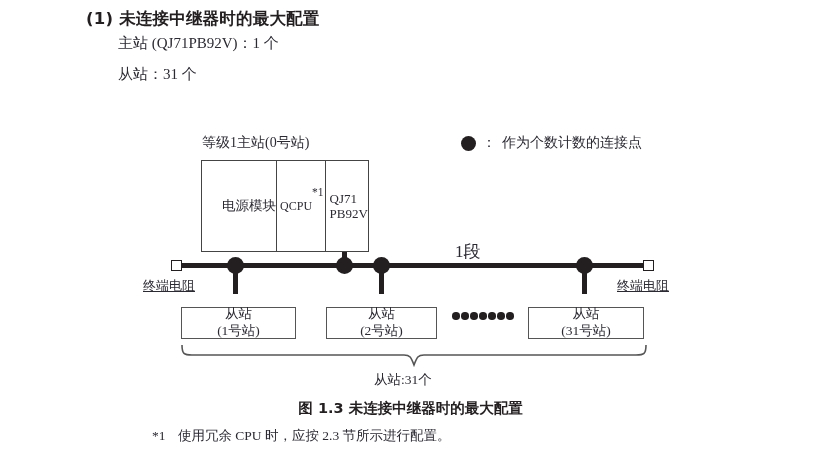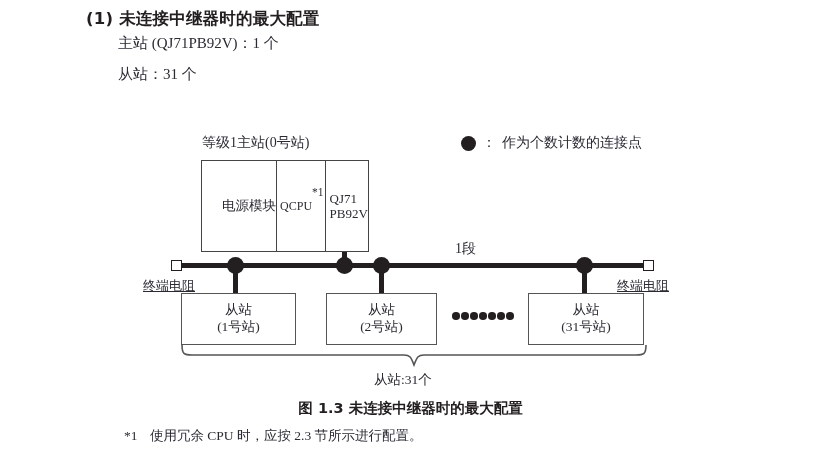--- a/index.html
+++ b/index.html
@@ -164,21 +164,21 @@
     font-size: 13px;
     color: #2b2a33;
     text-decoration: underline;
   }
   #term-label-left  { left: 137px; }
   #term-label-right { left: 611px; }
 
   #segment-label {
     left: 449px;
     top: 240px;
-    font-size: 14px;
+    font-size: 17px;
   }
 
   
   .conn-dot {
     position: absolute;
     width: 17px;
     height: 17px;
     border-radius: 50%;
     background: #231f20;
     top: 257px;
@@ -195,22 +195,22 @@
     background: #231f20;
   }
   #riser-master { left: 336px; top: 252px; height: 16px; }
   #drop-slave-1 { left: 227px; top: 264px; height: 30px; }
   #drop-slave-2 { left: 373px; top: 264px; height: 30px; }
   #drop-slave-3 { left: 576px; top: 264px; height: 30px; }
 
   
   .slave-box {
     position: absolute;
-    top: 293px;
-    height: 52px;
+    top: 307px;
+    height: 32px;
     border: 1.2px solid #555;
     box-sizing: border-box;
     background: #fff;
     display: flex;
     flex-direction: column;
     align-items: center;
     justify-content: center;
     font-size: 13.5px;
     line-height: 1.25;
     color: #2b2a33;
@@ -260,21 +260,21 @@
     top: 399px;
     width: 821px;
     text-align: center;
     font-family: "DejaVu Sans", "Liberation Sans", sans-serif;
     font-weight: bold;
     font-size: 14.5px;
     color: #231f20;
   }
   #footnote {
     position: absolute;
-    left: 124px;
+    left: 152px;
     top: 427px;
     font-size: 13.5px;
     color: #2b2a33;
     white-space: nowrap;
   }
   #footnote-mark { margin-right: 9px; }
 </style>
 </head>
 <body>
 

